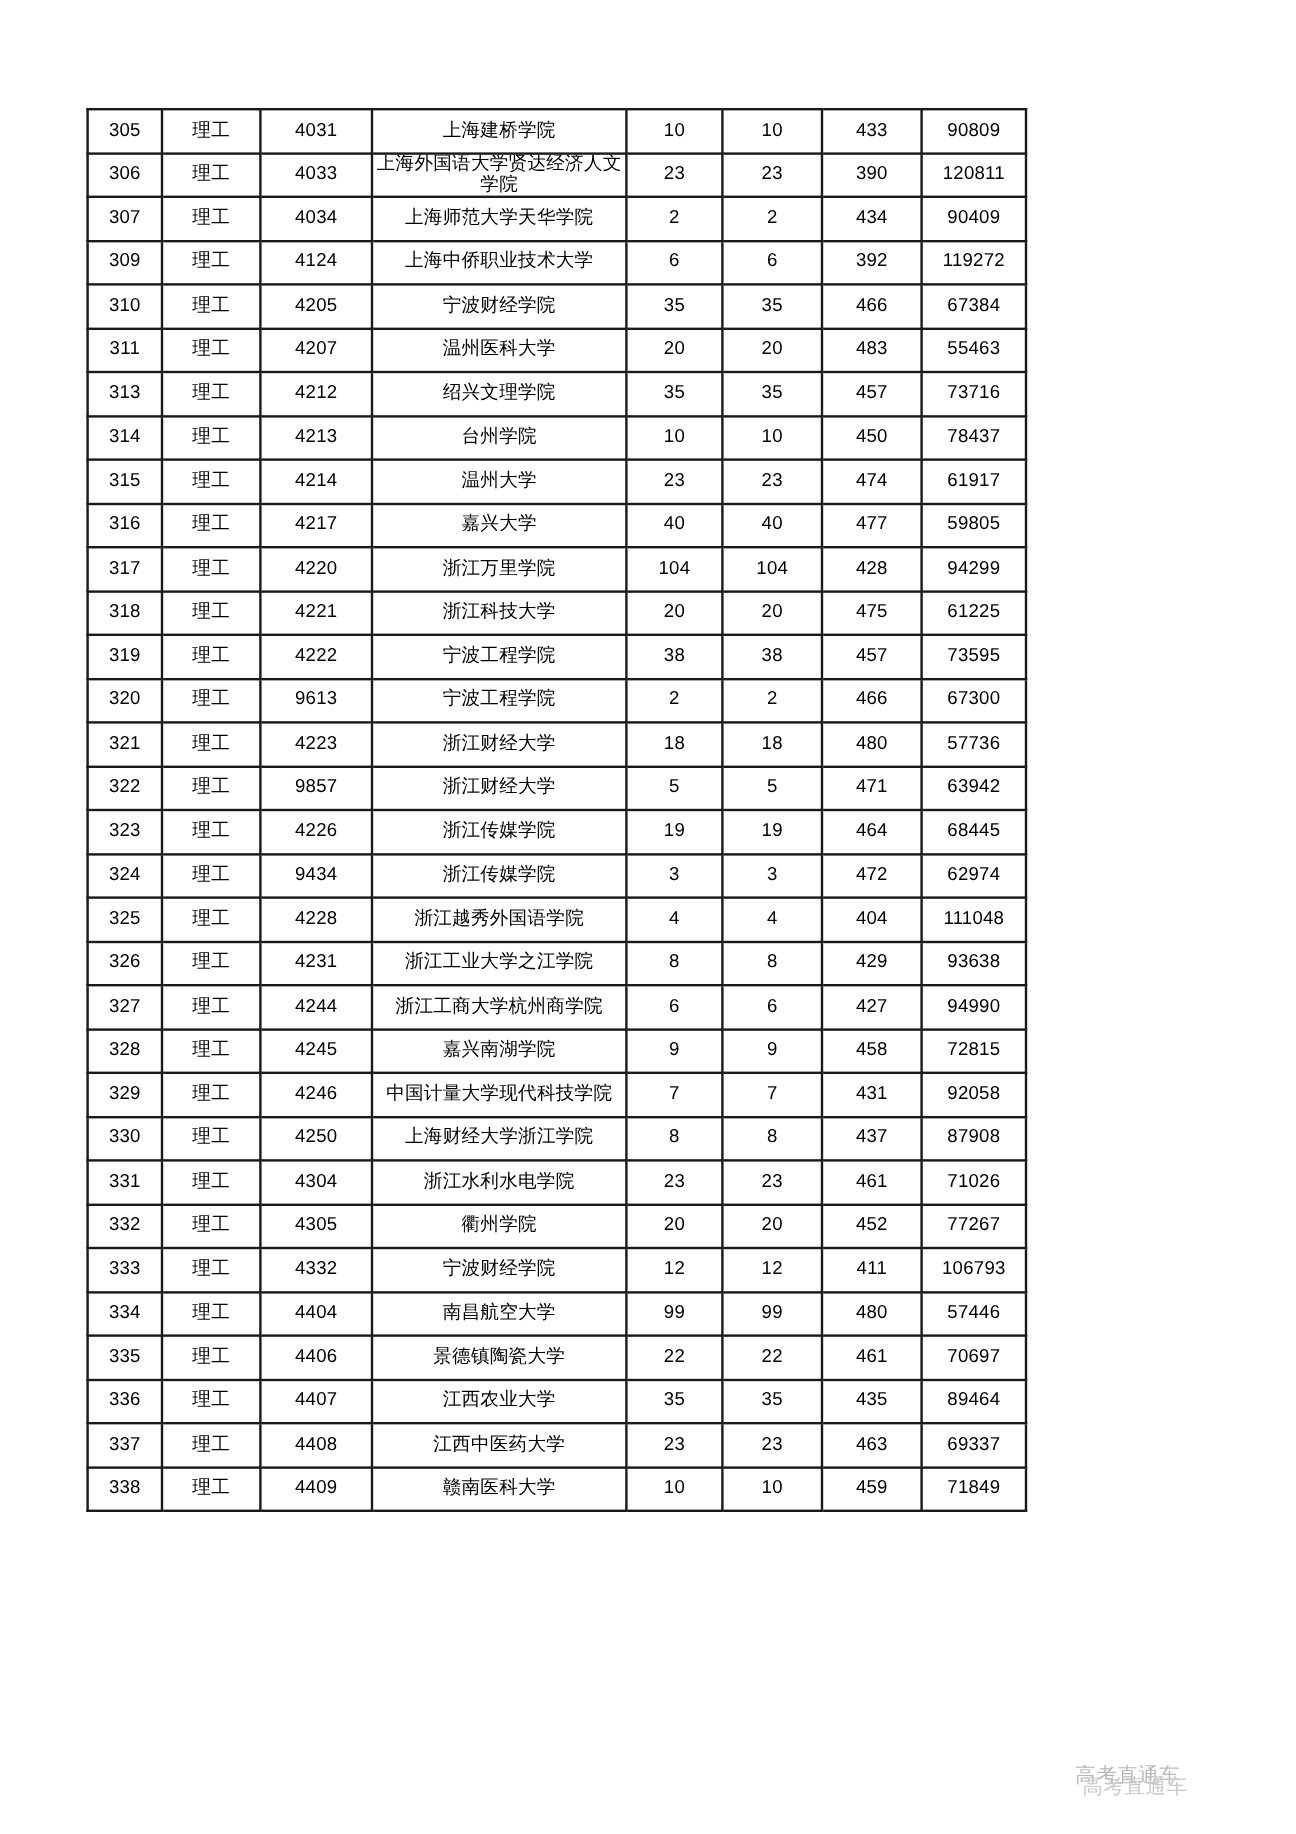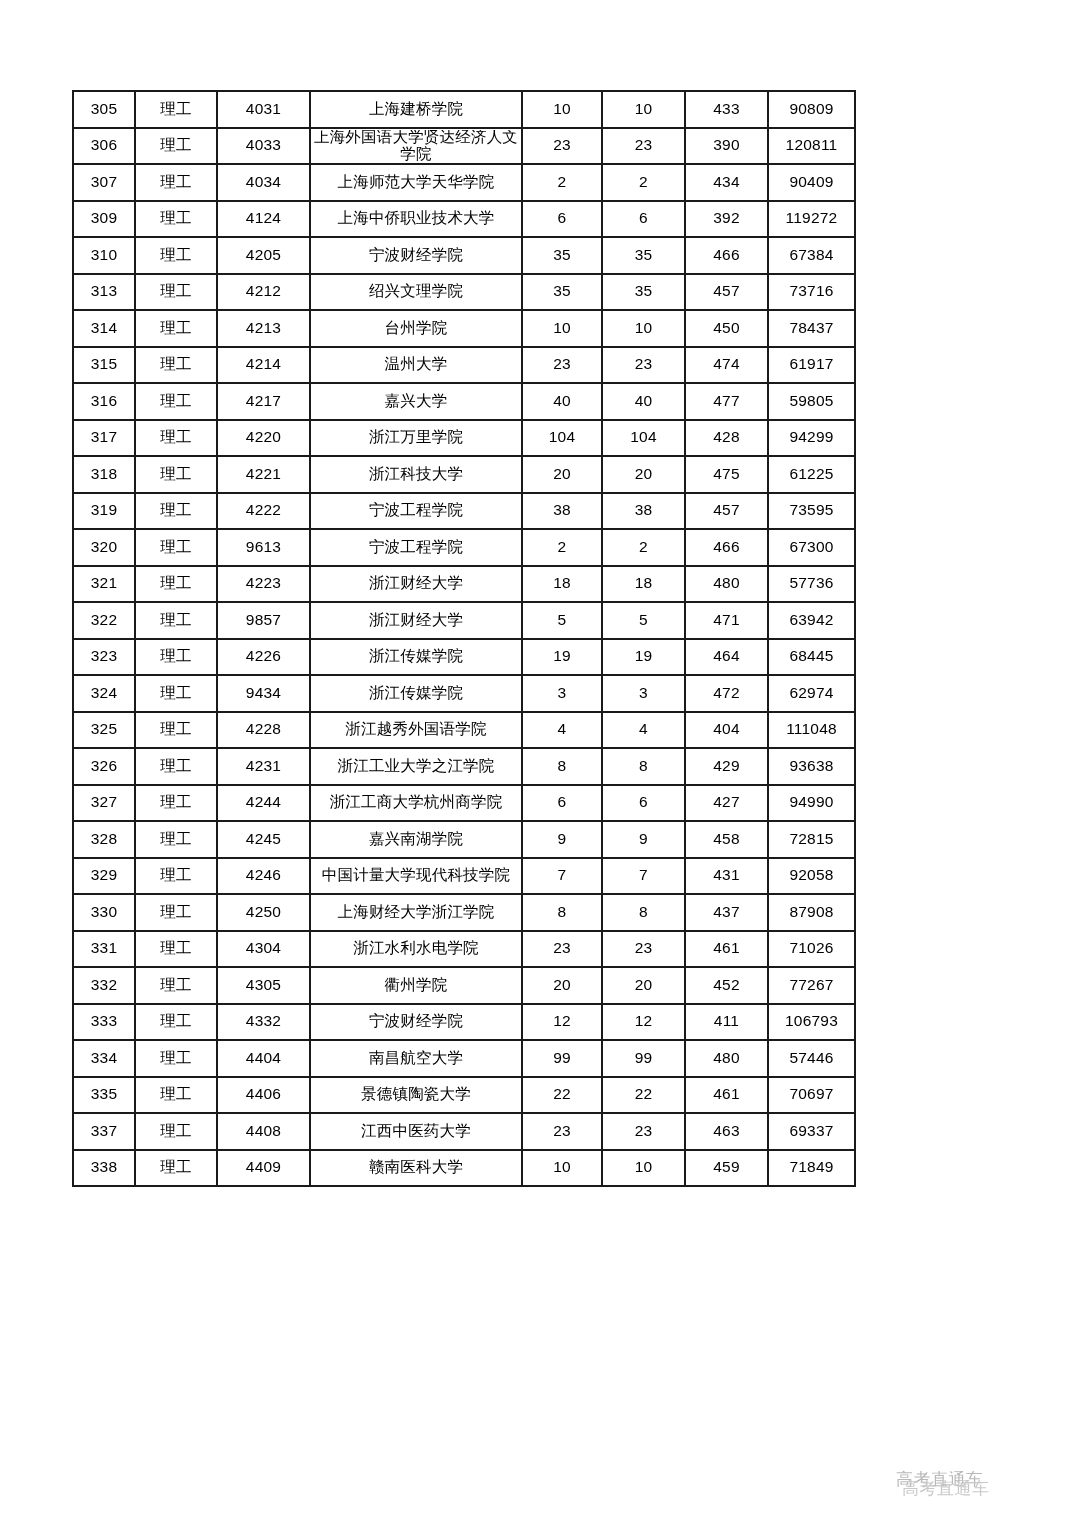--- a/index.html
+++ b/index.html
@@ -50,21 +50,20 @@
   col.c-code   { width: 93px; }
   col.c-school { width: 212px; }
   col.c-plan   { width: 80px; }
   col.c-enroll { width: 83px; }
   col.c-score  { width: 83px; }
   col.c-pos    { width: 87px; }
 
   td.cell-school {
     font-size: 15px;
     letter-spacing: 0px;
-    border-radius: 15px;
   }
   td.cell-type {
     letter-spacing: 1px;
   }
   td.cell-num {
     font-size: 15.5px;
   }
 
   #watermark {
     position: absolute;
@@ -152,20 +151,30 @@
           <td class="cell-num">310</td>
           <td class="cell-type">理工</td>
           <td class="cell-num">4205</td>
           <td class="cell-school">宁波财经学院</td>
           <td class="cell-num">35</td>
           <td class="cell-num">35</td>
           <td class="cell-num">466</td>
           <td class="cell-num">67384</td>
         </tr>
         <tr>
+          <td class="cell-num">311</td>
+          <td class="cell-type">理工</td>
+          <td class="cell-num">4207</td>
+          <td class="cell-school">温州医科大学</td>
+          <td class="cell-num">20</td>
+          <td class="cell-num">20</td>
+          <td class="cell-num">483</td>
+          <td class="cell-num">55463</td>
+        </tr>
+        <tr>
           <td class="cell-num">313</td>
           <td class="cell-type">理工</td>
           <td class="cell-num">4212</td>
           <td class="cell-school">绍兴文理学院</td>
           <td class="cell-num">35</td>
           <td class="cell-num">35</td>
           <td class="cell-num">457</td>
           <td class="cell-num">73716</td>
         </tr>
         <tr>
@@ -382,20 +391,30 @@
           <td class="cell-num">335</td>
           <td class="cell-type">理工</td>
           <td class="cell-num">4406</td>
           <td class="cell-school">景德镇陶瓷大学</td>
           <td class="cell-num">22</td>
           <td class="cell-num">22</td>
           <td class="cell-num">461</td>
           <td class="cell-num">70697</td>
         </tr>
         <tr>
+          <td class="cell-num">336</td>
+          <td class="cell-type">理工</td>
+          <td class="cell-num">4407</td>
+          <td class="cell-school">江西农业大学</td>
+          <td class="cell-num">35</td>
+          <td class="cell-num">35</td>
+          <td class="cell-num">435</td>
+          <td class="cell-num">89464</td>
+        </tr>
+        <tr>
           <td class="cell-num">337</td>
           <td class="cell-type">理工</td>
           <td class="cell-num">4408</td>
           <td class="cell-school">江西中医药大学</td>
           <td class="cell-num">23</td>
           <td class="cell-num">23</td>
           <td class="cell-num">463</td>
           <td class="cell-num">69337</td>
         </tr>
         <tr>

